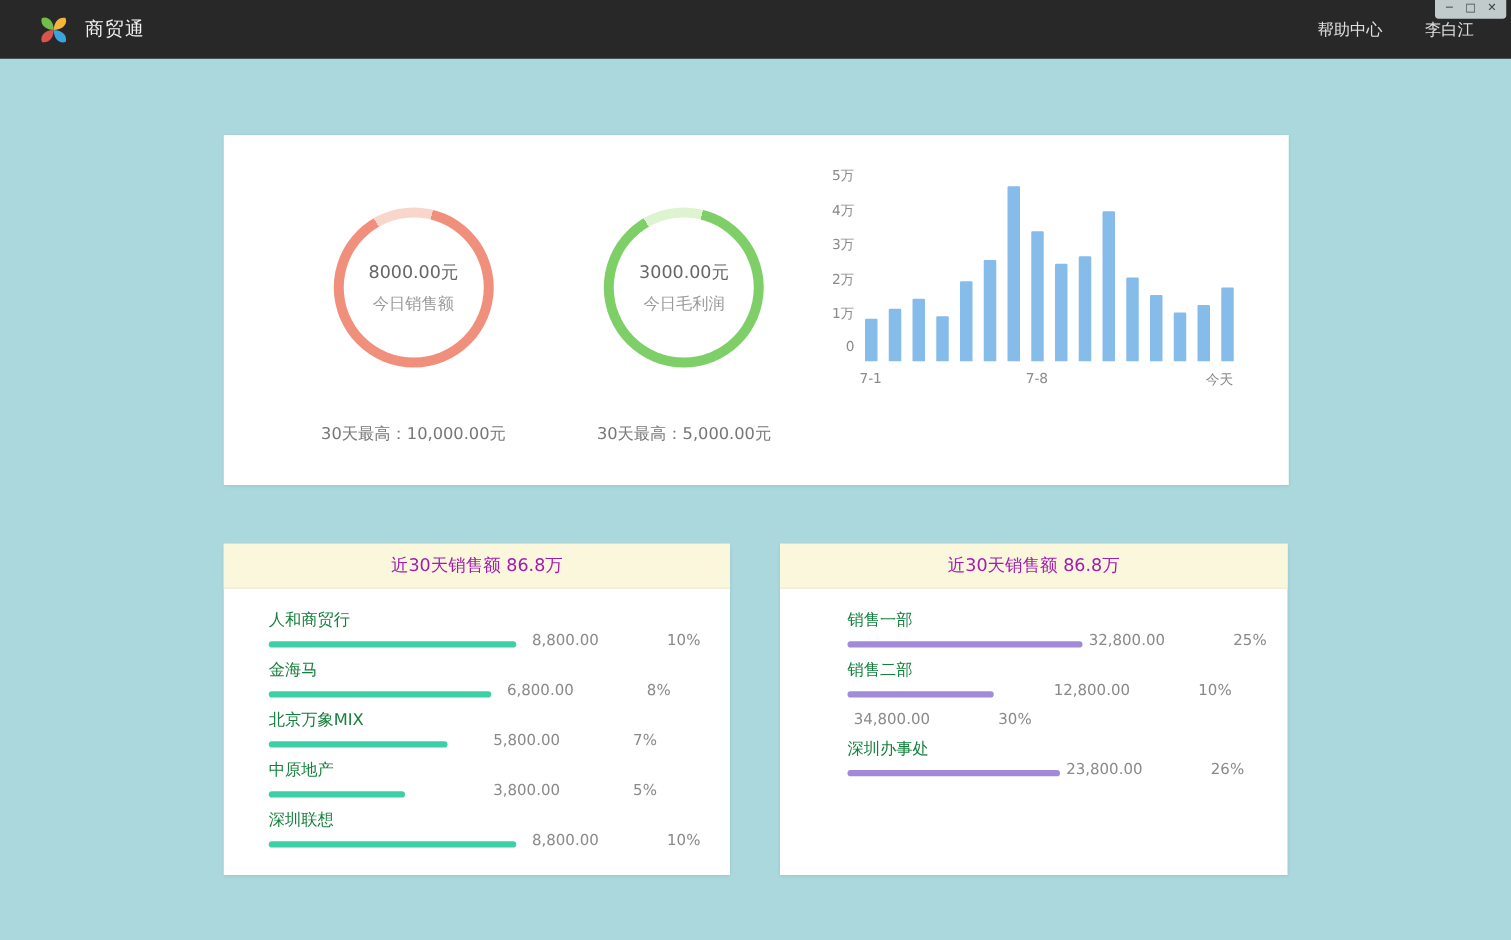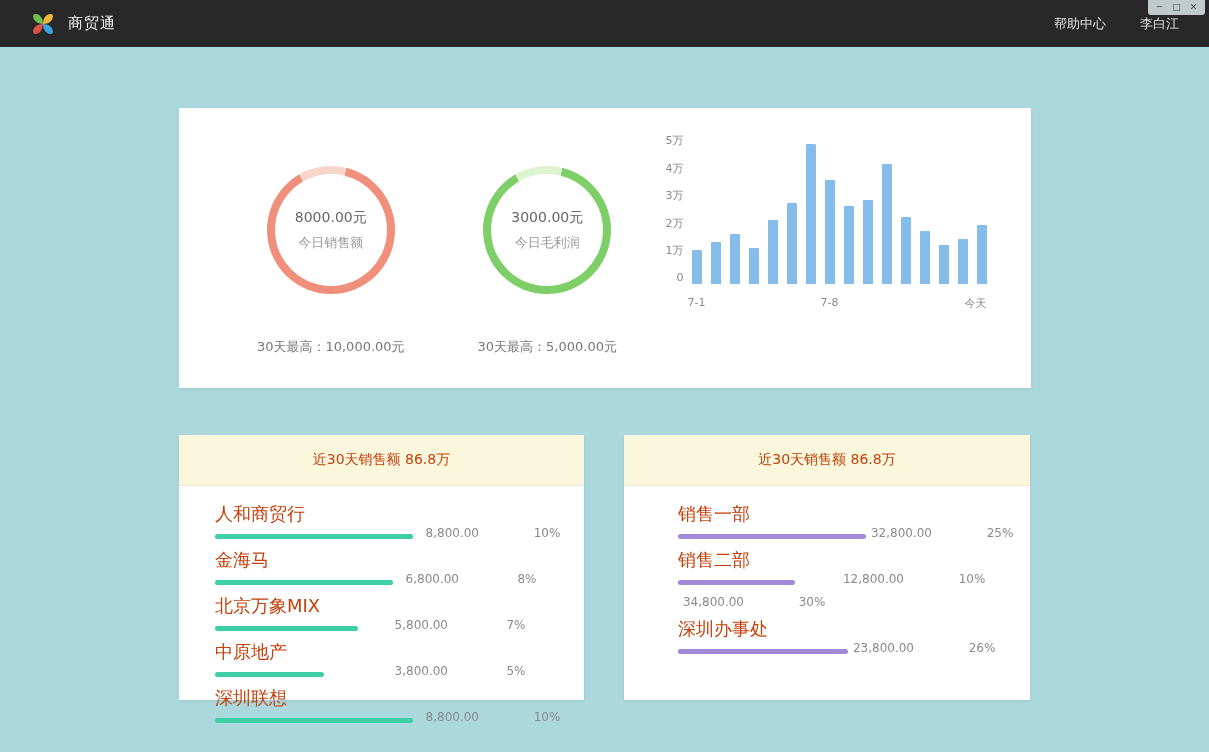--- a/index.html
+++ b/index.html
@@ -24,40 +24,40 @@
   .donut-block { width:225px; padding-top:58px; display:flex; flex-direction:column; align-items:center; }
   .donut { width:128px; height:128px; border-radius:50%; display:flex; align-items:center; justify-content:center; }
   .donut-hole { width:112px; height:112px; background:#ffffff; border-radius:50%;
                 display:flex; flex-direction:column; align-items:center; justify-content:center; gap:7px; }
   .donut-value { font-size:14px; color:#666; }
   .donut-label { font-size:13px; color:#999; }
   .donut-foot { margin-top:44px; font-size:13px; color:#777; }
 
   
   .chart-block { margin-left:auto; padding-top:30px; width:340px; }
-  .chart-plot { display:flex; align-items:center; }
+  .chart-plot { display:flex; align-items:flex-end; }
   .ylabels { width:28px; height:151px; position:relative; top:-5px; margin-right:8px;
              display:flex; flex-direction:column; justify-content:space-between; align-items:flex-end;
              font-size:11px; color:#8a8a8a; }
   .vbars { display:flex; align-items:flex-end; gap:9px; height:140px; }
   .vbar { width:10px; border-radius:1px 1px 0 0; }
   .xlabels { position:relative; height:15px; margin-top:7px; margin-left:36px; font-size:11px; color:#8a8a8a; }
   .xlabels span { position:absolute; transform:translateX(-50%); white-space:nowrap; }
   .chart-caption { margin-top:26px; text-align:center; font-size:13px; color:#777; }
 
   
   .panels-row { width:851px; margin:47px auto 0; display:flex; gap:40px; }
   .panel { width:405px; height:265px; }
   .panel.right { width:406px; }
-  .panel-header { height:51px; background:#faf7dd; border-bottom:1px solid #f0ead2;
-                  display:flex; align-items:center; justify-content:center; font-size:14px; color:#c2410c; }
+  .panel-header { height:36px; background:#faf7dd; border-bottom:1px solid #f0ead2;
+                  display:flex; align-items:center; justify-content:center; font-size:14px; color:#a21caf; }
   .panel-body { padding:16px 48px 0 36px; }
   .panel.right .panel-body { padding:16px 38px 0 54px; }
   .prow { display:flex; justify-content:space-between; align-items:flex-end; margin-bottom:9px; }
-  .prow-name { font-size:18px; color:#c2410c; margin-bottom:8px; }
+  .prow-name { font-size:13px; color:#15803d; margin-bottom:8px; }
   .prow-bar { height:5px; border-radius:2.5px; }
   .prow-vals { display:flex; font-size:12px; color:#8a8a8a; transform:translateY(1px); }
   .prow-value { min-width:66px; text-align:right; }
   .prow-pct { min-width:40px; text-align:center;margin-left:48px; }
 </style>
 </head>
 <body>
 
 <div class="titlebar">
   <svg class="logo" viewBox="0 0 24 24">

